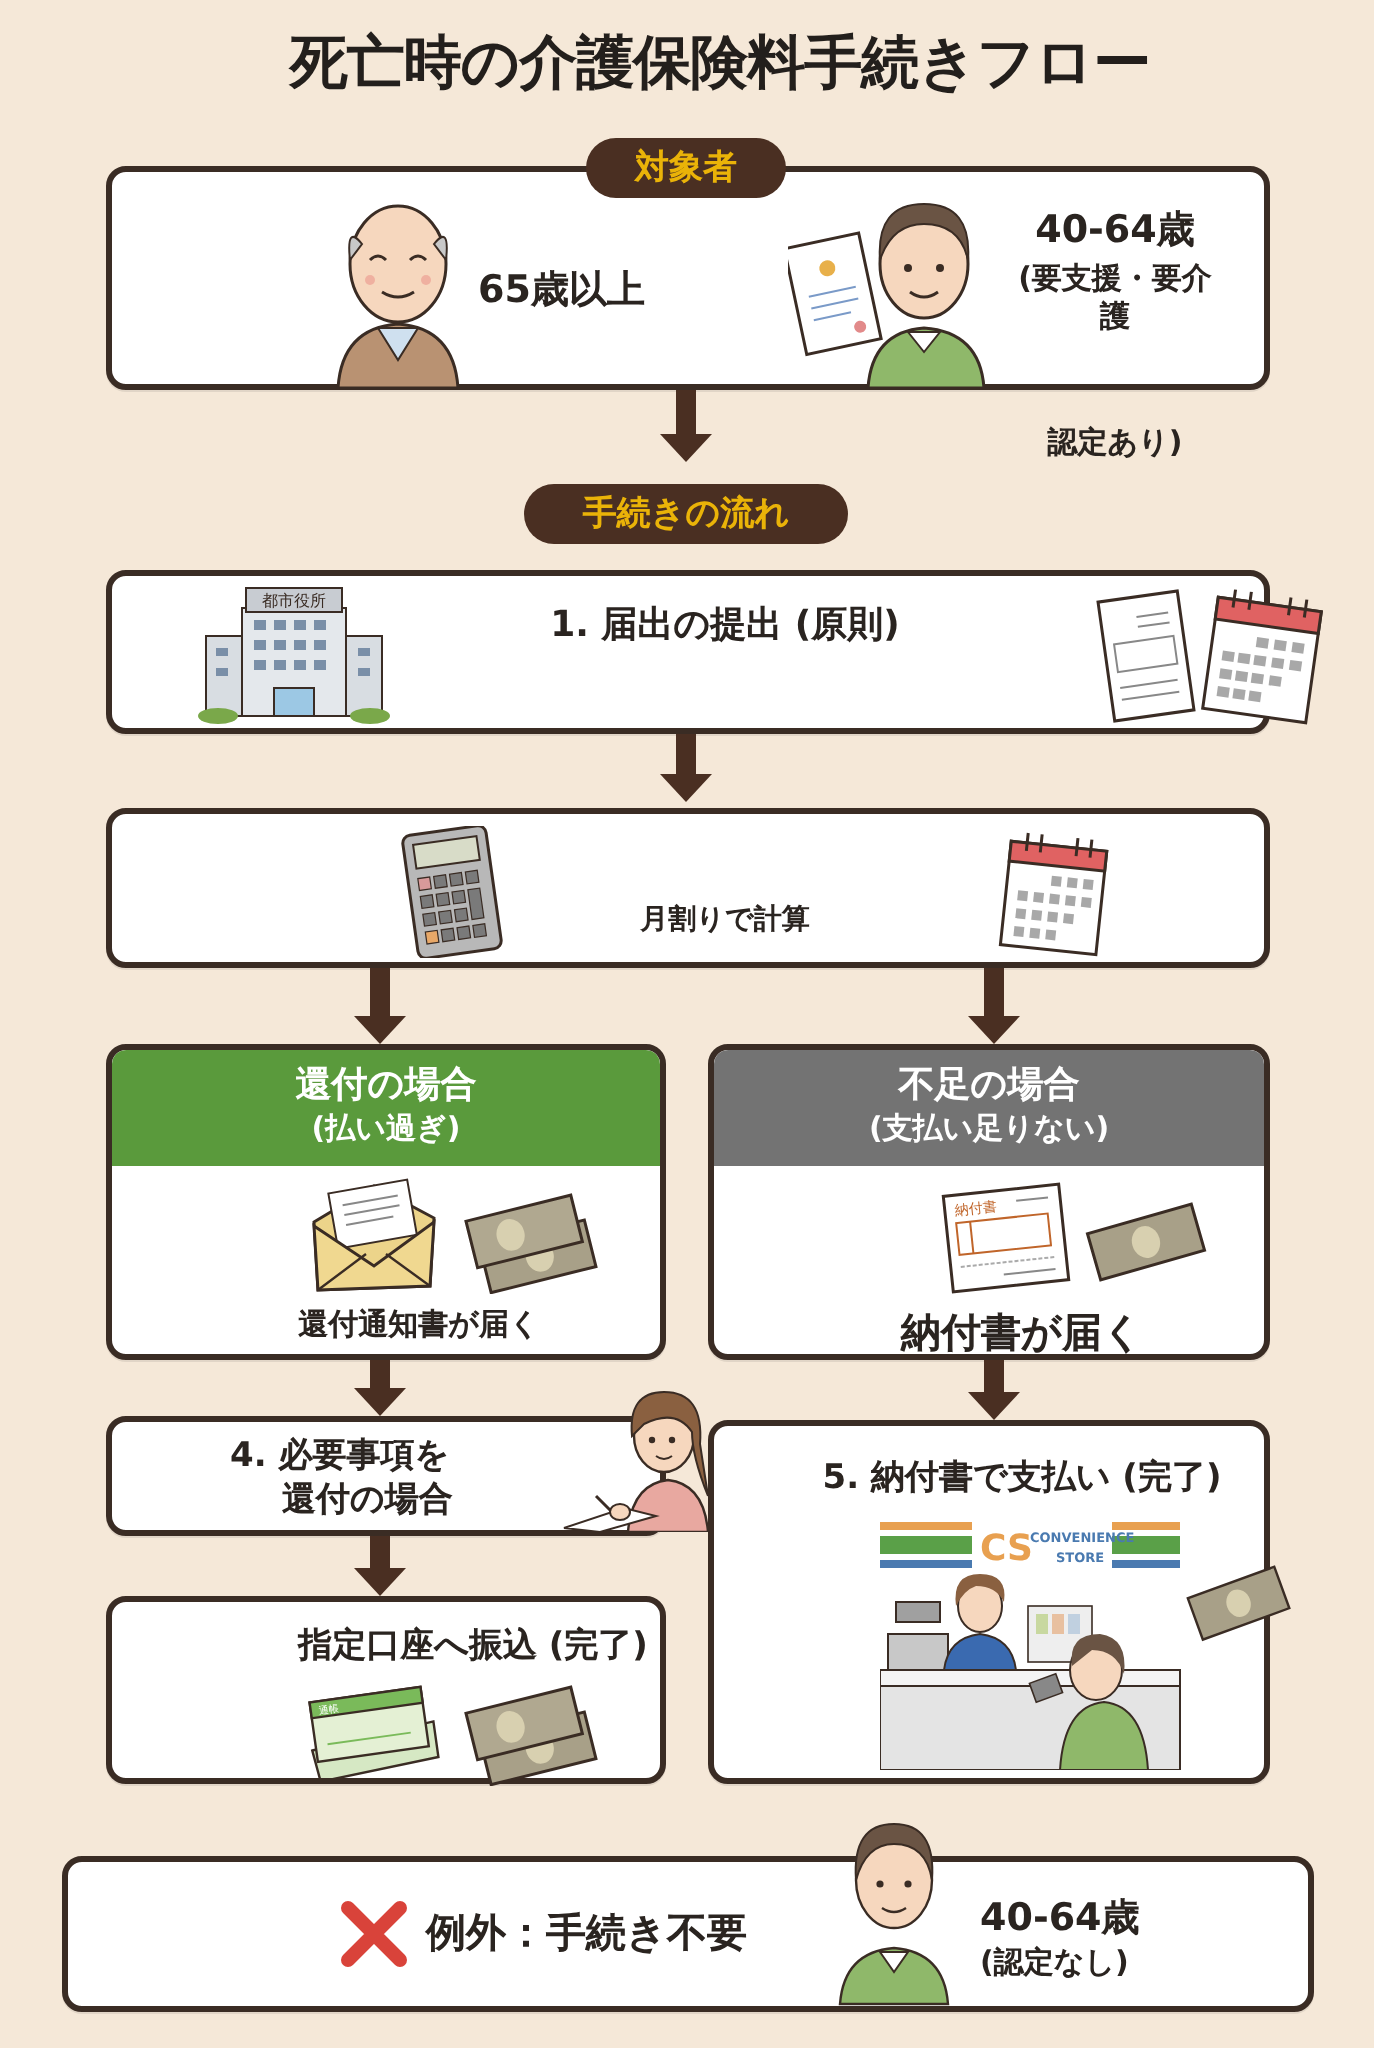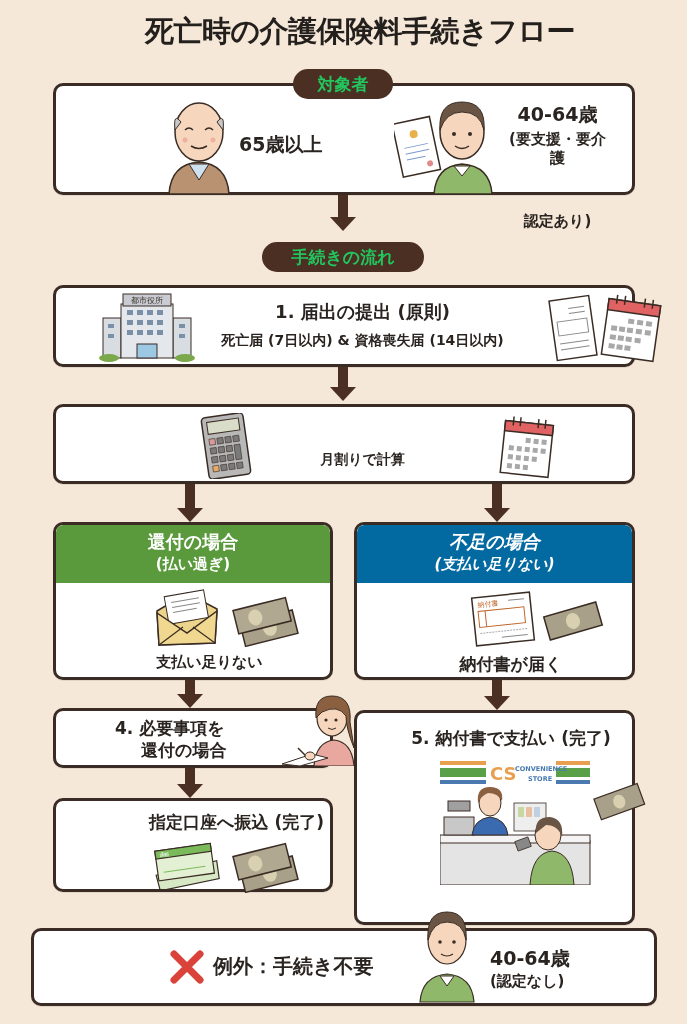--- a/index.html
+++ b/index.html
@@ -15,36 +15,36 @@
   .title {
     left: 0; top: 12px; width: 687px; text-align: center;
     font-size: 29px; font-weight: bold; letter-spacing: -0.5px; color: #231f1c;
   }
   .box {
     position: absolute; background: #fff;
     border: 3px solid #3a2c24; border-radius: 10px;
     box-shadow: 0 1px 0 rgba(0,0,0,0.08);
   }
   .pill {
-    position: absolute; background: #4a2f22; color: #22c55e;
+    position: absolute; background: #4a2f22; color: #eab308;
     font-weight: bold; font-size: 17px;
     border-radius: 18px; text-align: center;
     height: 30px; line-height: 30px;
   }
   .arrow { position: absolute; width: 26px; }
   .arrow .shaft { position: absolute; left: 8px; top: 0; width: 10px; background: #4a2f22; }
   .arrow .head {
     position: absolute; left: 0; width: 0; height: 0;
     border-left: 13px solid transparent; border-right: 13px solid transparent;
     border-top: 14px solid #4a2f22;
   }
   .txt-c { text-align: center; }
   .b { font-weight: bold; }
   .hdr-green { background: #5a9a3c; }
-  .hdr-orange { background: #0369a1; font-style: italic; }
+  .hdr-orange { background: #737373; }
   .branch-hdr {
     position: absolute; left: 0; top: 0; right: 0; height: 58px;
     color: #fff; font-weight: bold; text-align: center;
     border-radius: 7px 7px 0 0;
   }
   .branch-hdr .l1 { font-size: 18px; padding-top: 5px; }
   .branch-hdr .l2 { font-size: 15px; margin-top: 1px; }
   svg { display: block; }
 </style>
 </head>
@@ -129,21 +129,20 @@
           <rect x="9" y="42" width="6" height="4"></rect>
           <rect x="80" y="32" width="6" height="4"></rect>
           <rect x="80" y="42" width="6" height="4"></rect>
       </g>
       <rect x="38" y="52" width="20" height="14" fill="#9cc8e4" stroke="#3a2c24" stroke-width="1"></rect>
       <ellipse cx="10" cy="66" rx="10" ry="4" fill="#7aa84a"></ellipse>
       <ellipse cx="86" cy="66" rx="10" ry="4" fill="#7aa84a"></ellipse>
     </svg>
   </div>
   <div class="abs b txt-c" style="left:110px; top:12px; width:360px; font-size:18px;">1. 届出の提出 (原則)</div>
-  <div class="abs b txt-c" style="left:106px; top:44px; width:368px; font-size:14px;">死亡届 (7日以内) &amp; 資格喪失届 (14日以内)</div>
   <div class="abs" style="left:458px; top:4px;">
     <svg width="120" height="72" viewBox="0 0 120 72">
       <g transform="rotate(-8 26 36)">
         <rect x="6" y="6" width="40" height="60" fill="#fff" stroke="#3a2c24" stroke-width="1.5"></rect>
         <line x1="24" y1="16" x2="40" y2="16" stroke="#888" stroke-width="1"></line>
         <line x1="24" y1="21" x2="40" y2="21" stroke="#888" stroke-width="1"></line>
         <rect x="11" y="28" width="30" height="14" fill="none" stroke="#888" stroke-width="1"></rect>
         <line x1="11" y1="50" x2="40" y2="50" stroke="#888" stroke-width="1"></line>
         <line x1="11" y1="56" x2="40" y2="56" stroke="#888" stroke-width="1"></line>
       </g>
@@ -271,21 +270,21 @@
       <g transform="rotate(-14 36 30)">
         <rect x="12" y="22" width="54" height="24" fill="#a8a088" stroke="#3a2c24" stroke-width="1.5"></rect>
         <ellipse cx="40" cy="34" rx="7" ry="8" fill="#d8d0b0"></ellipse>
       </g>
       <g transform="rotate(-14 36 20)">
         <rect x="6" y="8" width="54" height="24" fill="#b0a890" stroke="#3a2c24" stroke-width="1.5"></rect>
         <ellipse cx="26" cy="20" rx="7" ry="8" fill="#d8d0b0"></ellipse>
       </g>
     </svg>
   </div>
-  <div class="abs b txt-c" style="left:0; top:128px; width:274px; font-size:15px;">支払い足りない</div>
+  <div class="abs b txt-c" style="left:0; top:128px; width:274px; font-size:15px;">還付通知書が届く</div>
 </div>
 
 <div class="box" style="left:354px; top:522px; width:281px; height:158px; overflow:hidden;">
   <div class="branch-hdr hdr-orange">
     <div class="l1">不足の場合</div>
     <div class="l2">(支払い足りない)</div>
   </div>
   <div class="abs" style="left:80px; top:66px;">
     <svg width="66" height="56" viewBox="0 0 66 56">
       <g transform="rotate(-6 33 28)">
@@ -300,21 +299,21 @@
     </svg>
   </div>
   <div class="abs" style="left:152px; top:76px;">
     <svg width="62" height="40" viewBox="0 0 62 40">
       <g transform="rotate(-16 31 20)">
         <rect x="4" y="8" width="54" height="24" fill="#a8a088" stroke="#3a2c24" stroke-width="1.5"></rect>
         <ellipse cx="31" cy="20" rx="7" ry="8" fill="#d8d0b0"></ellipse>
       </g>
     </svg>
   </div>
-  <div class="abs b txt-c" style="left:0; top:128px; width:275px; font-size:17px;">納付書が届く</div>
+  <div class="abs b txt-c" style="left:0; top:128px; width:275px; font-size:20px;">納付書が届く</div>
 </div>
 
 <div class="arrow" style="left:177px; top:680px; height:28px;">
   <div class="shaft" style="height:16px;"></div>
     <div class="head" style="top:14px;"></div>
 </div>
 <div class="arrow" style="left:484px; top:680px; height:30px;">
   <div class="shaft" style="height:18px;"></div>
     <div class="head" style="top:16px;"></div>
 </div>
@@ -364,21 +363,21 @@
         <ellipse cx="40" cy="34" rx="7" ry="8" fill="#d8d0b0"></ellipse>
       </g>
       <g transform="rotate(-14 36 20)">
         <rect x="6" y="8" width="54" height="24" fill="#b0a890" stroke="#3a2c24" stroke-width="1.5"></rect>
         <ellipse cx="26" cy="20" rx="7" ry="8" fill="#d8d0b0"></ellipse>
       </g>
     </svg>
   </div>
 </div>
 
-<div class="box" style="left:354px; top:710px; width:281px; height:215px;">
+<div class="box" style="left:354px; top:710px; width:281px; height:182px;">
   <div class="abs b txt-c" style="left:0; top:14px; width:275px; font-size:17px;">5. 納付書で支払い (完了)</div>
   <div class="abs" style="left:50px; top:48px;">
     <svg width="210" height="124" viewBox="0 0 210 124">
       <rect x="0" y="0" width="46" height="4" fill="#e8a050"></rect>
       <rect x="0" y="7" width="46" height="9" fill="#5aa048"></rect>
       <rect x="0" y="19" width="46" height="4" fill="#4a7ab0"></rect>
       <rect x="116" y="0" width="34" height="4" fill="#e8a050"></rect>
       <rect x="116" y="7" width="34" height="9" fill="#5aa048"></rect>
       <rect x="116" y="19" width="34" height="4" fill="#4a7ab0"></rect>
       <text x="50" y="19" font-size="18" font-weight="bold" fill="#e8a050">CS</text>

